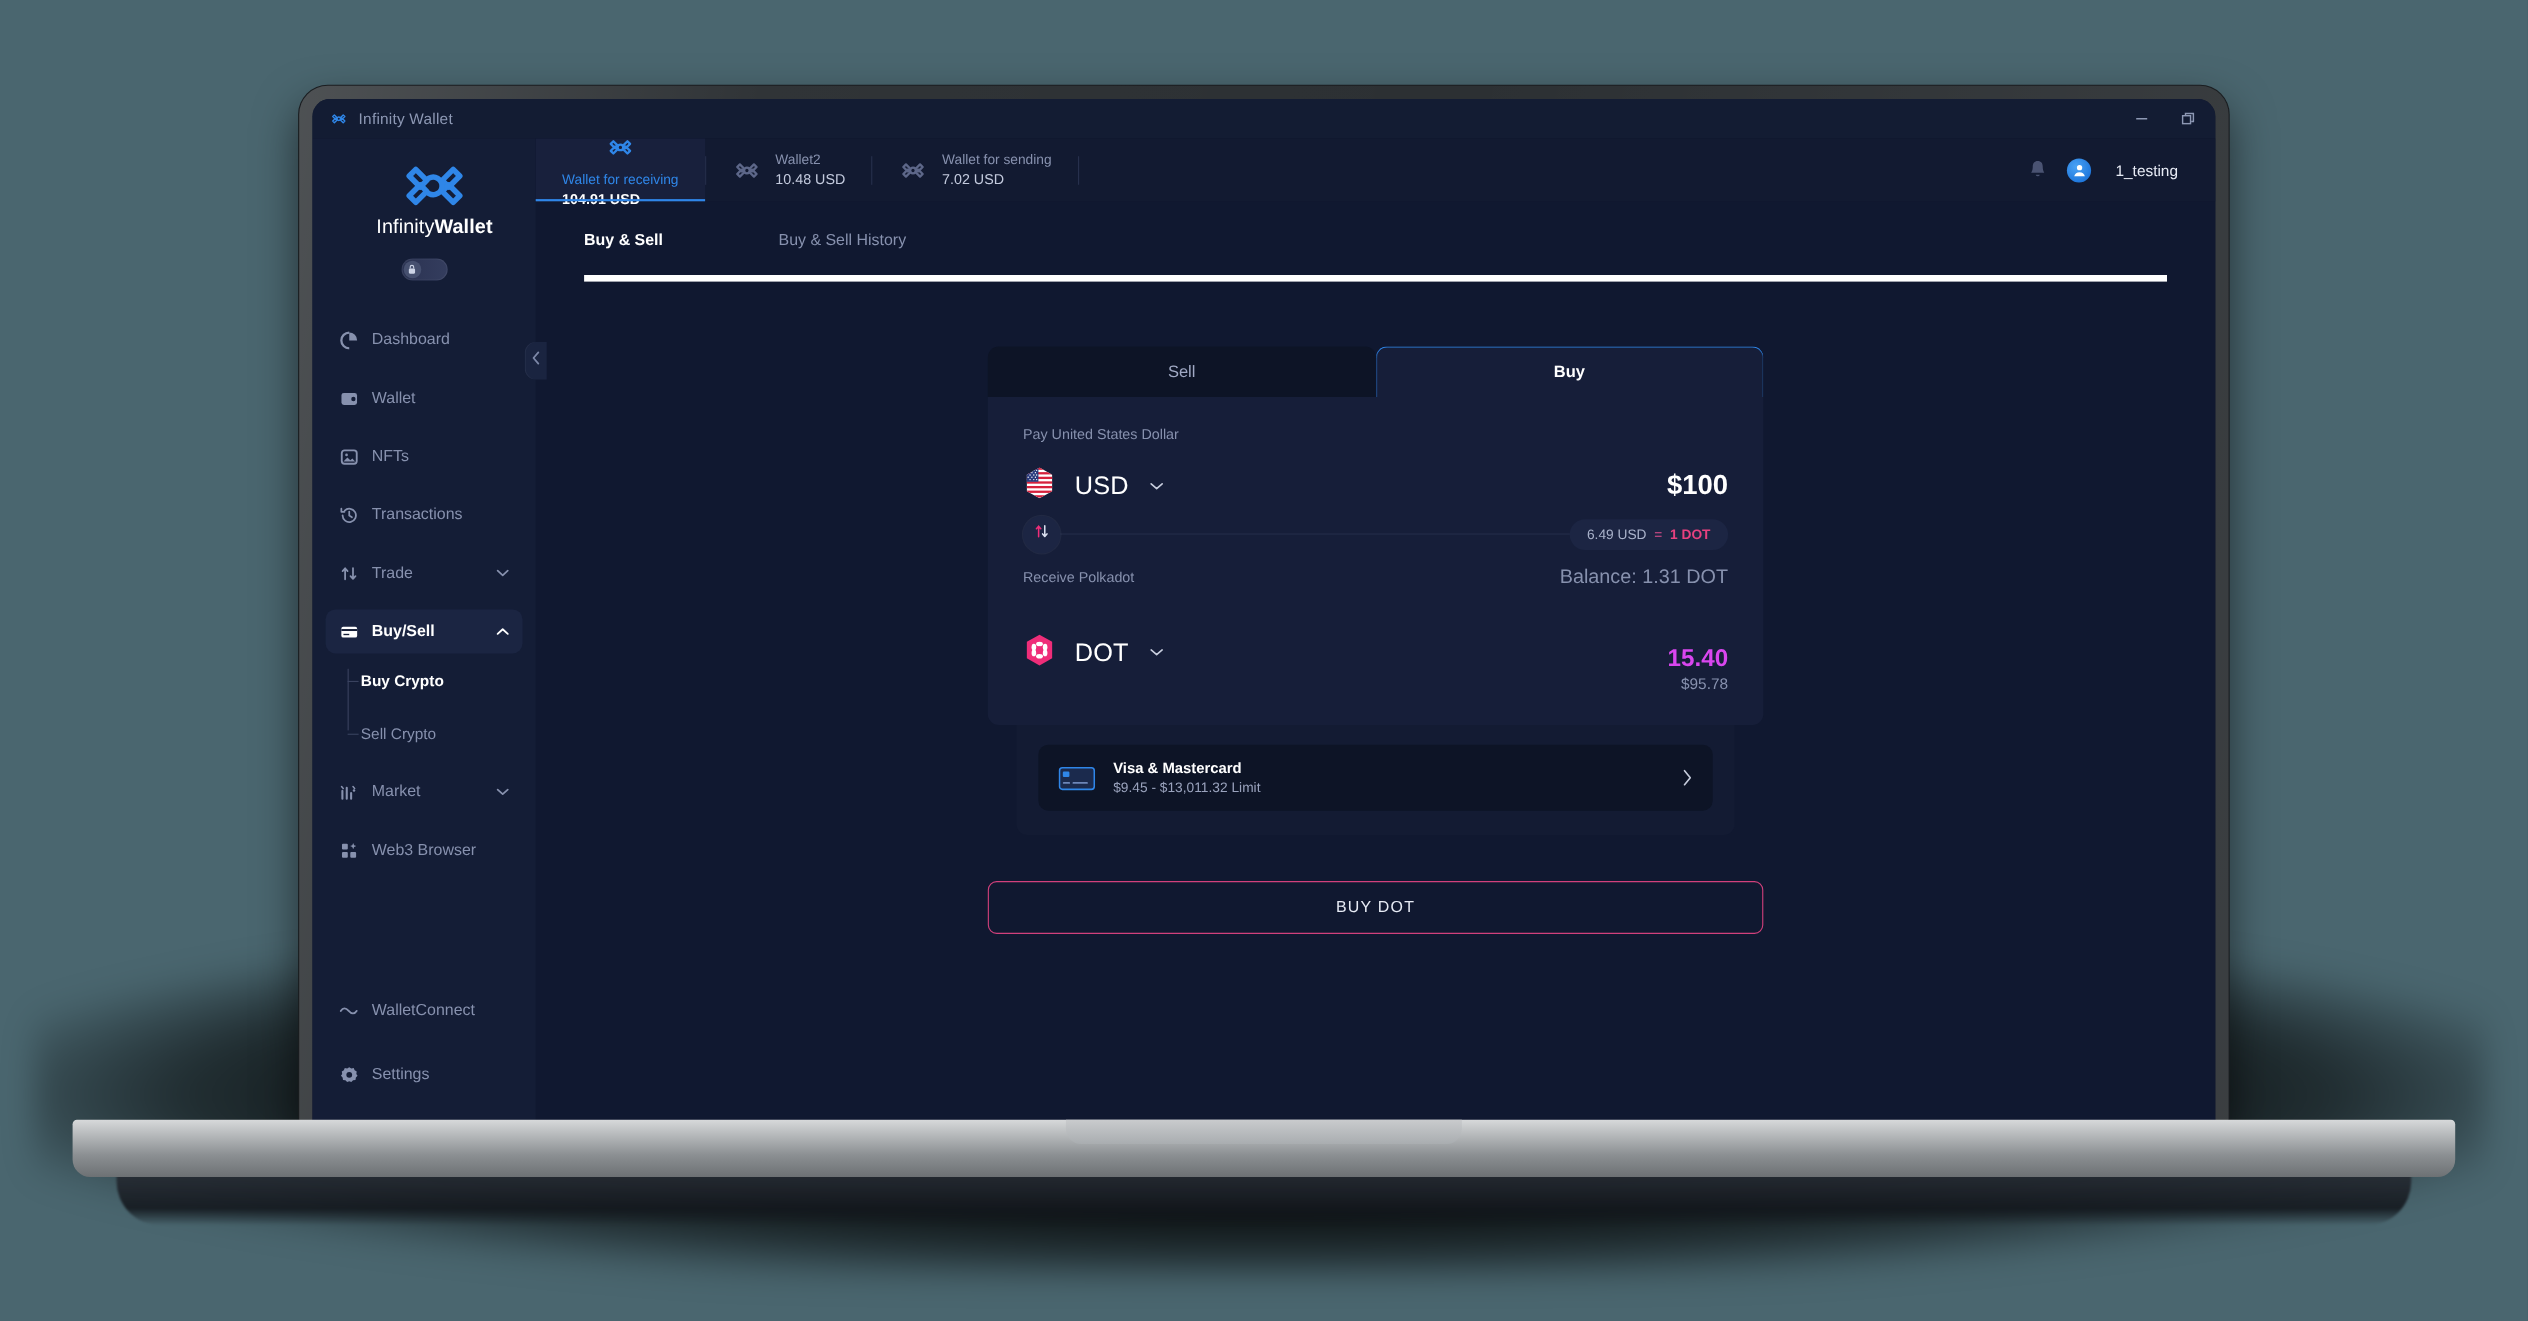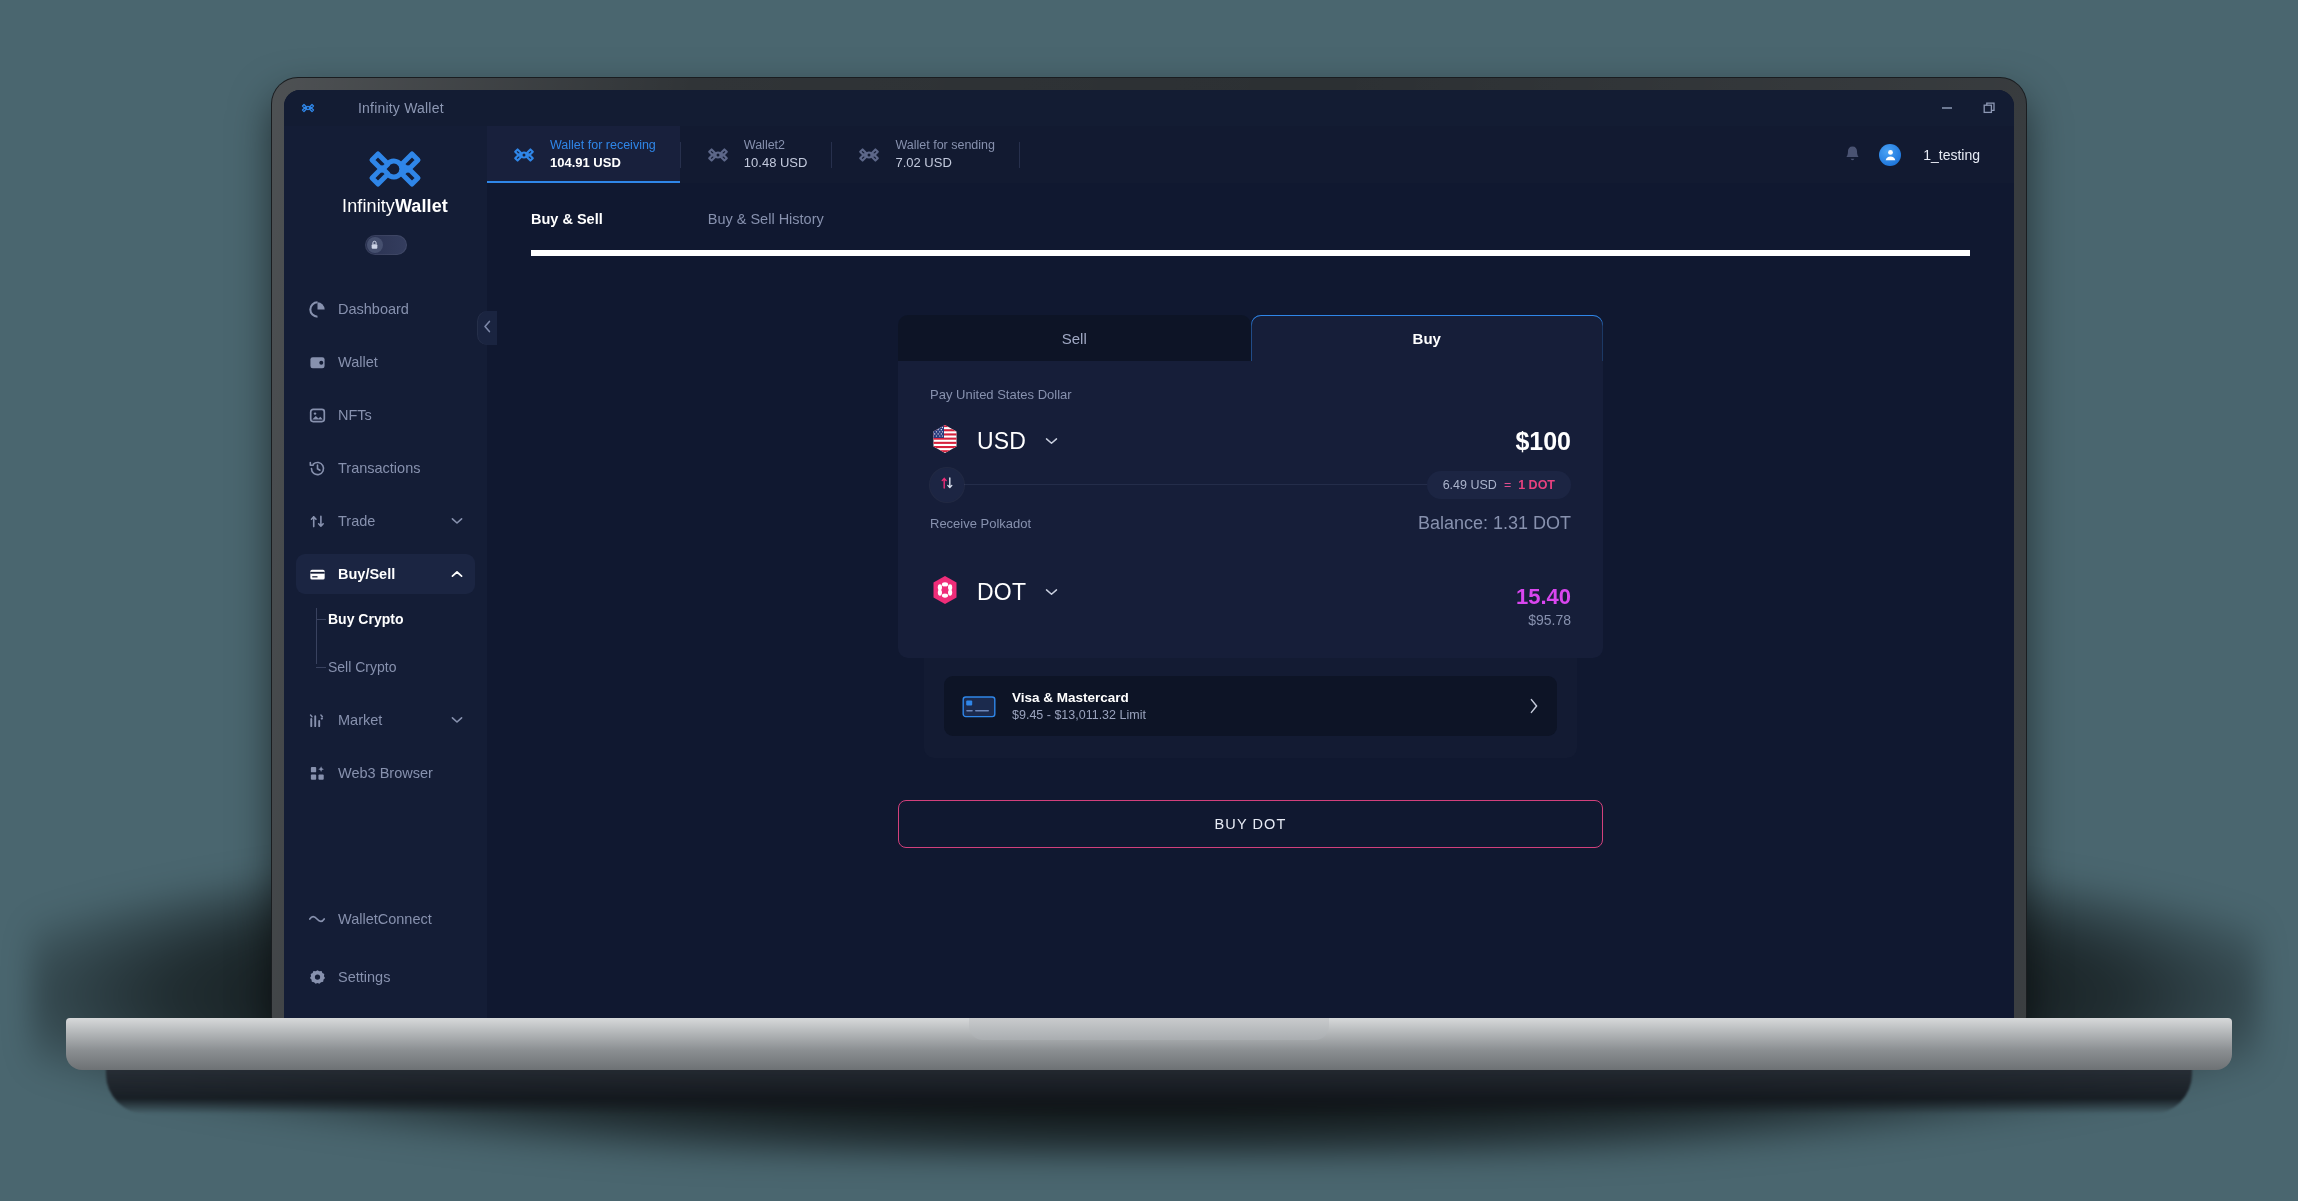--- a/index.html
+++ b/index.html
@@ -65,21 +65,21 @@
 
   
   #app { position: absolute; inset: 0; display: flex; flex-direction: column; }
 
   #titlebar {
     height: 36px; flex: 0 0 36px;
     background: #131c33;
     display: flex; align-items: center; padding: 0 4px 0 16px;
   }
   #titlebar .tb-logo { margin-right: 10px; display:flex; }
-  #titlebar .tb-title { color: #8d98b4; font-size: 14px; letter-spacing:.2px;margin-left:32px; }
+  #titlebar .tb-title { color: #8d98b4; font-size: 14px; letter-spacing:.2px; }
   #titlebar .tb-spacer { flex: 1; }
   .win-btn {
     width: 42px; height: 30px; display:flex; align-items:center; justify-content:center;
     color:#8d98b4;
   }
 
   #body { flex: 1; display: flex; min-height: 0; }
 
   
   #sidebar {
@@ -153,21 +153,21 @@
     height: 57px; flex:0 0 57px; display:flex; align-items:stretch;
     background:#121a31; position: relative;
   }
   .wallet-tab {
     display:flex; align-items:center; gap: 13px;
     padding: 0 24px; position:relative;
   }
   .wallet-tab .w-ic { display:flex; }
   .wallet-tab .w-name { font-size: 12.5px; color:#8791ae; line-height: 1.35; }
   .wallet-tab .w-bal { font-size: 13px; color:#c3cadd; line-height: 1.35; font-weight: 500;}
-  .wallet-tab.active { background:#18203c; }
+  .wallet-tab.active { background:#18203c;flex-direction:column; }
   .wallet-tab.active .w-name { color:#2f86e8; }
   .wallet-tab.active .w-bal { color:#ffffff; font-weight:700; }
   .wallet-tab.active::after {
     content:""; position:absolute; left:0; right:0; bottom:0; height:2px; background:#2f86e8;
   }
   .wallet-sep { width:1px; align-self:center; height:26px; background:#27304d; }
   #wallet-bar .bar-spacer { flex:1; }
   #user-area { display:flex; align-items:center; gap: 18px; padding-right: 34px; }
   #bell { display:flex; }
   #user-chip { display:flex; align-items:center; gap: 22px; }

